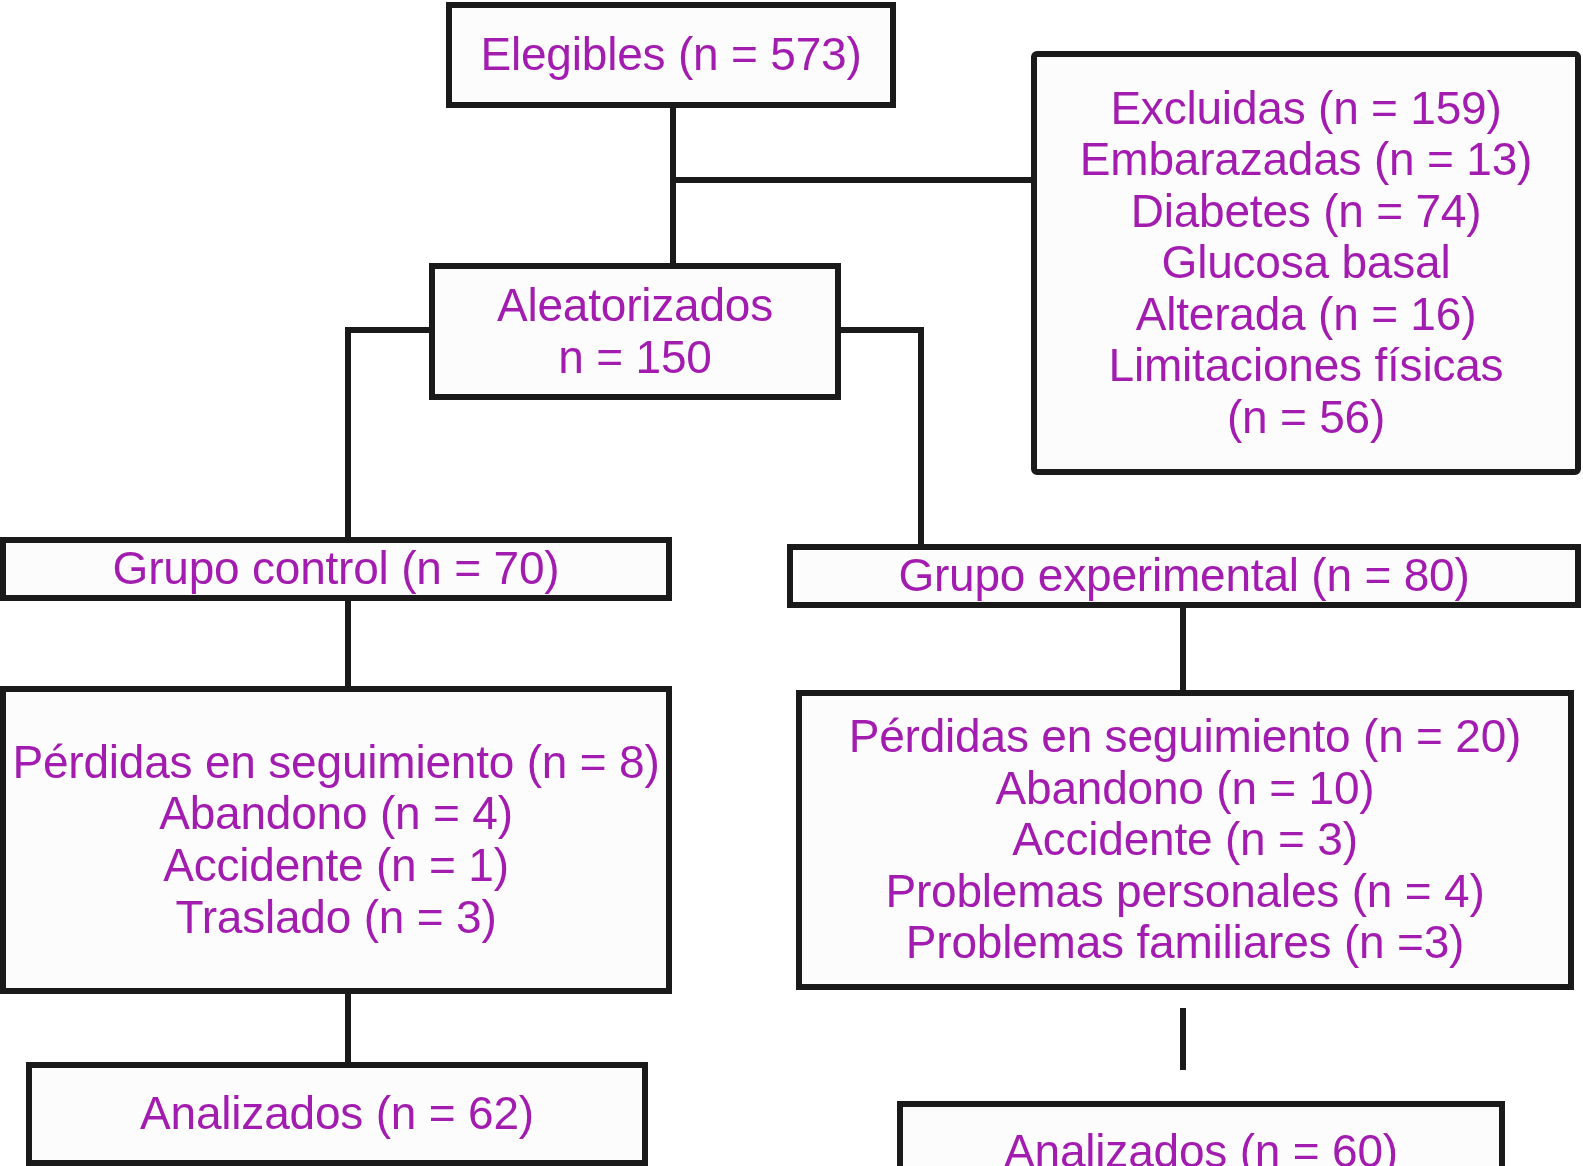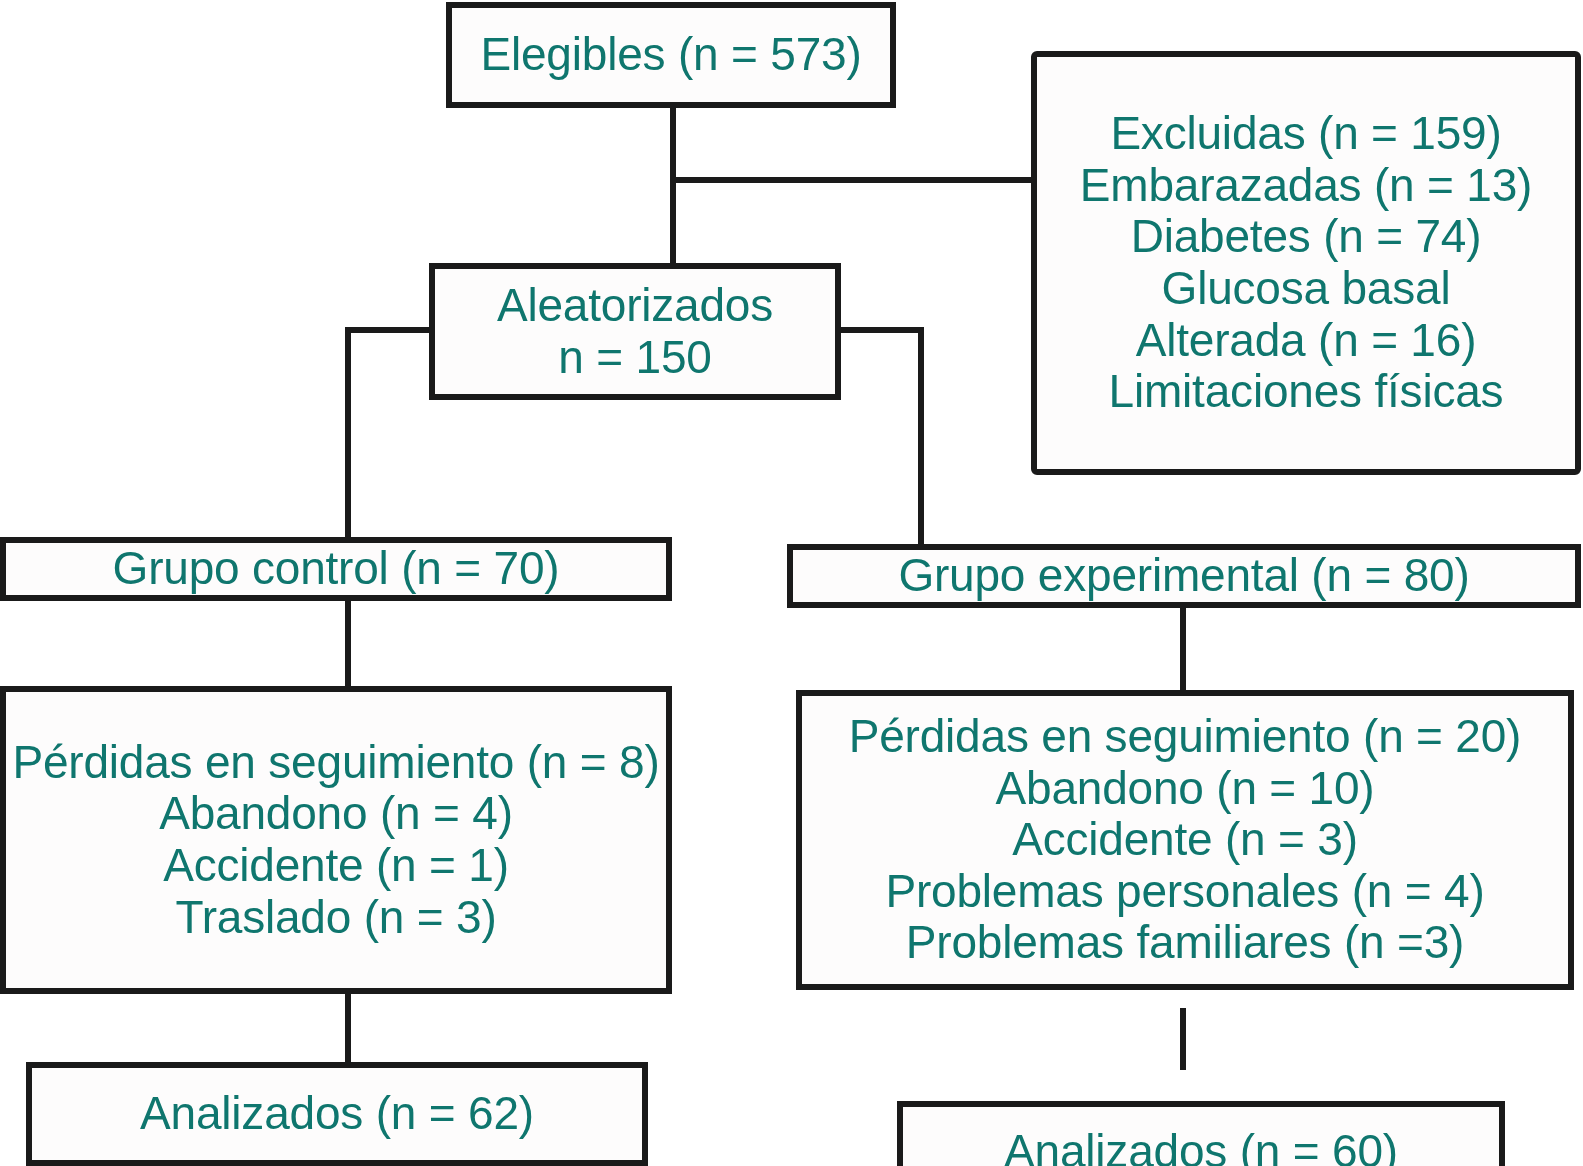--- a/index.html
+++ b/index.html
@@ -7,21 +7,21 @@
     margin: 0;
     padding: 0;
     background: #ffffff;
   }
   #stage {
     position: relative;
     width: 1583px;
     height: 1166px;
     background: #ffffff;
     font-family: "Liberation Sans", sans-serif;
-    color: #0f766e;
+    color: #a21caf;
     overflow: hidden;
   }
   .node {
     position: absolute;
     box-sizing: border-box;
     border: 6px solid #1a1a1a;
     background: #fdfcfc;
     display: flex;
     flex-direction: column;
     align-items: center;
@@ -99,20 +99,21 @@
     <span class="line">Elegibles (n = 573)</span>
   </div>
 
   <div class="node" id="node-excluded">
     <span class="line">Excluidas (n = 159)</span>
     <span class="line">Embarazadas (n = 13)</span>
     <span class="line">Diabetes (n = 74)</span>
     <span class="line">Glucosa basal</span>
     <span class="line">Alterada (n = 16)</span>
     <span class="line">Limitaciones físicas</span>
+    <span class="line">(n = 56)</span>
   </div>
 
   <div class="node" id="node-randomized">
     <span class="line">Aleatorizados</span>
     <span class="line">n = 150</span>
   </div>
 
   <div class="node" id="node-control">
     <span class="line">Grupo control (n = 70)</span>
   </div>

